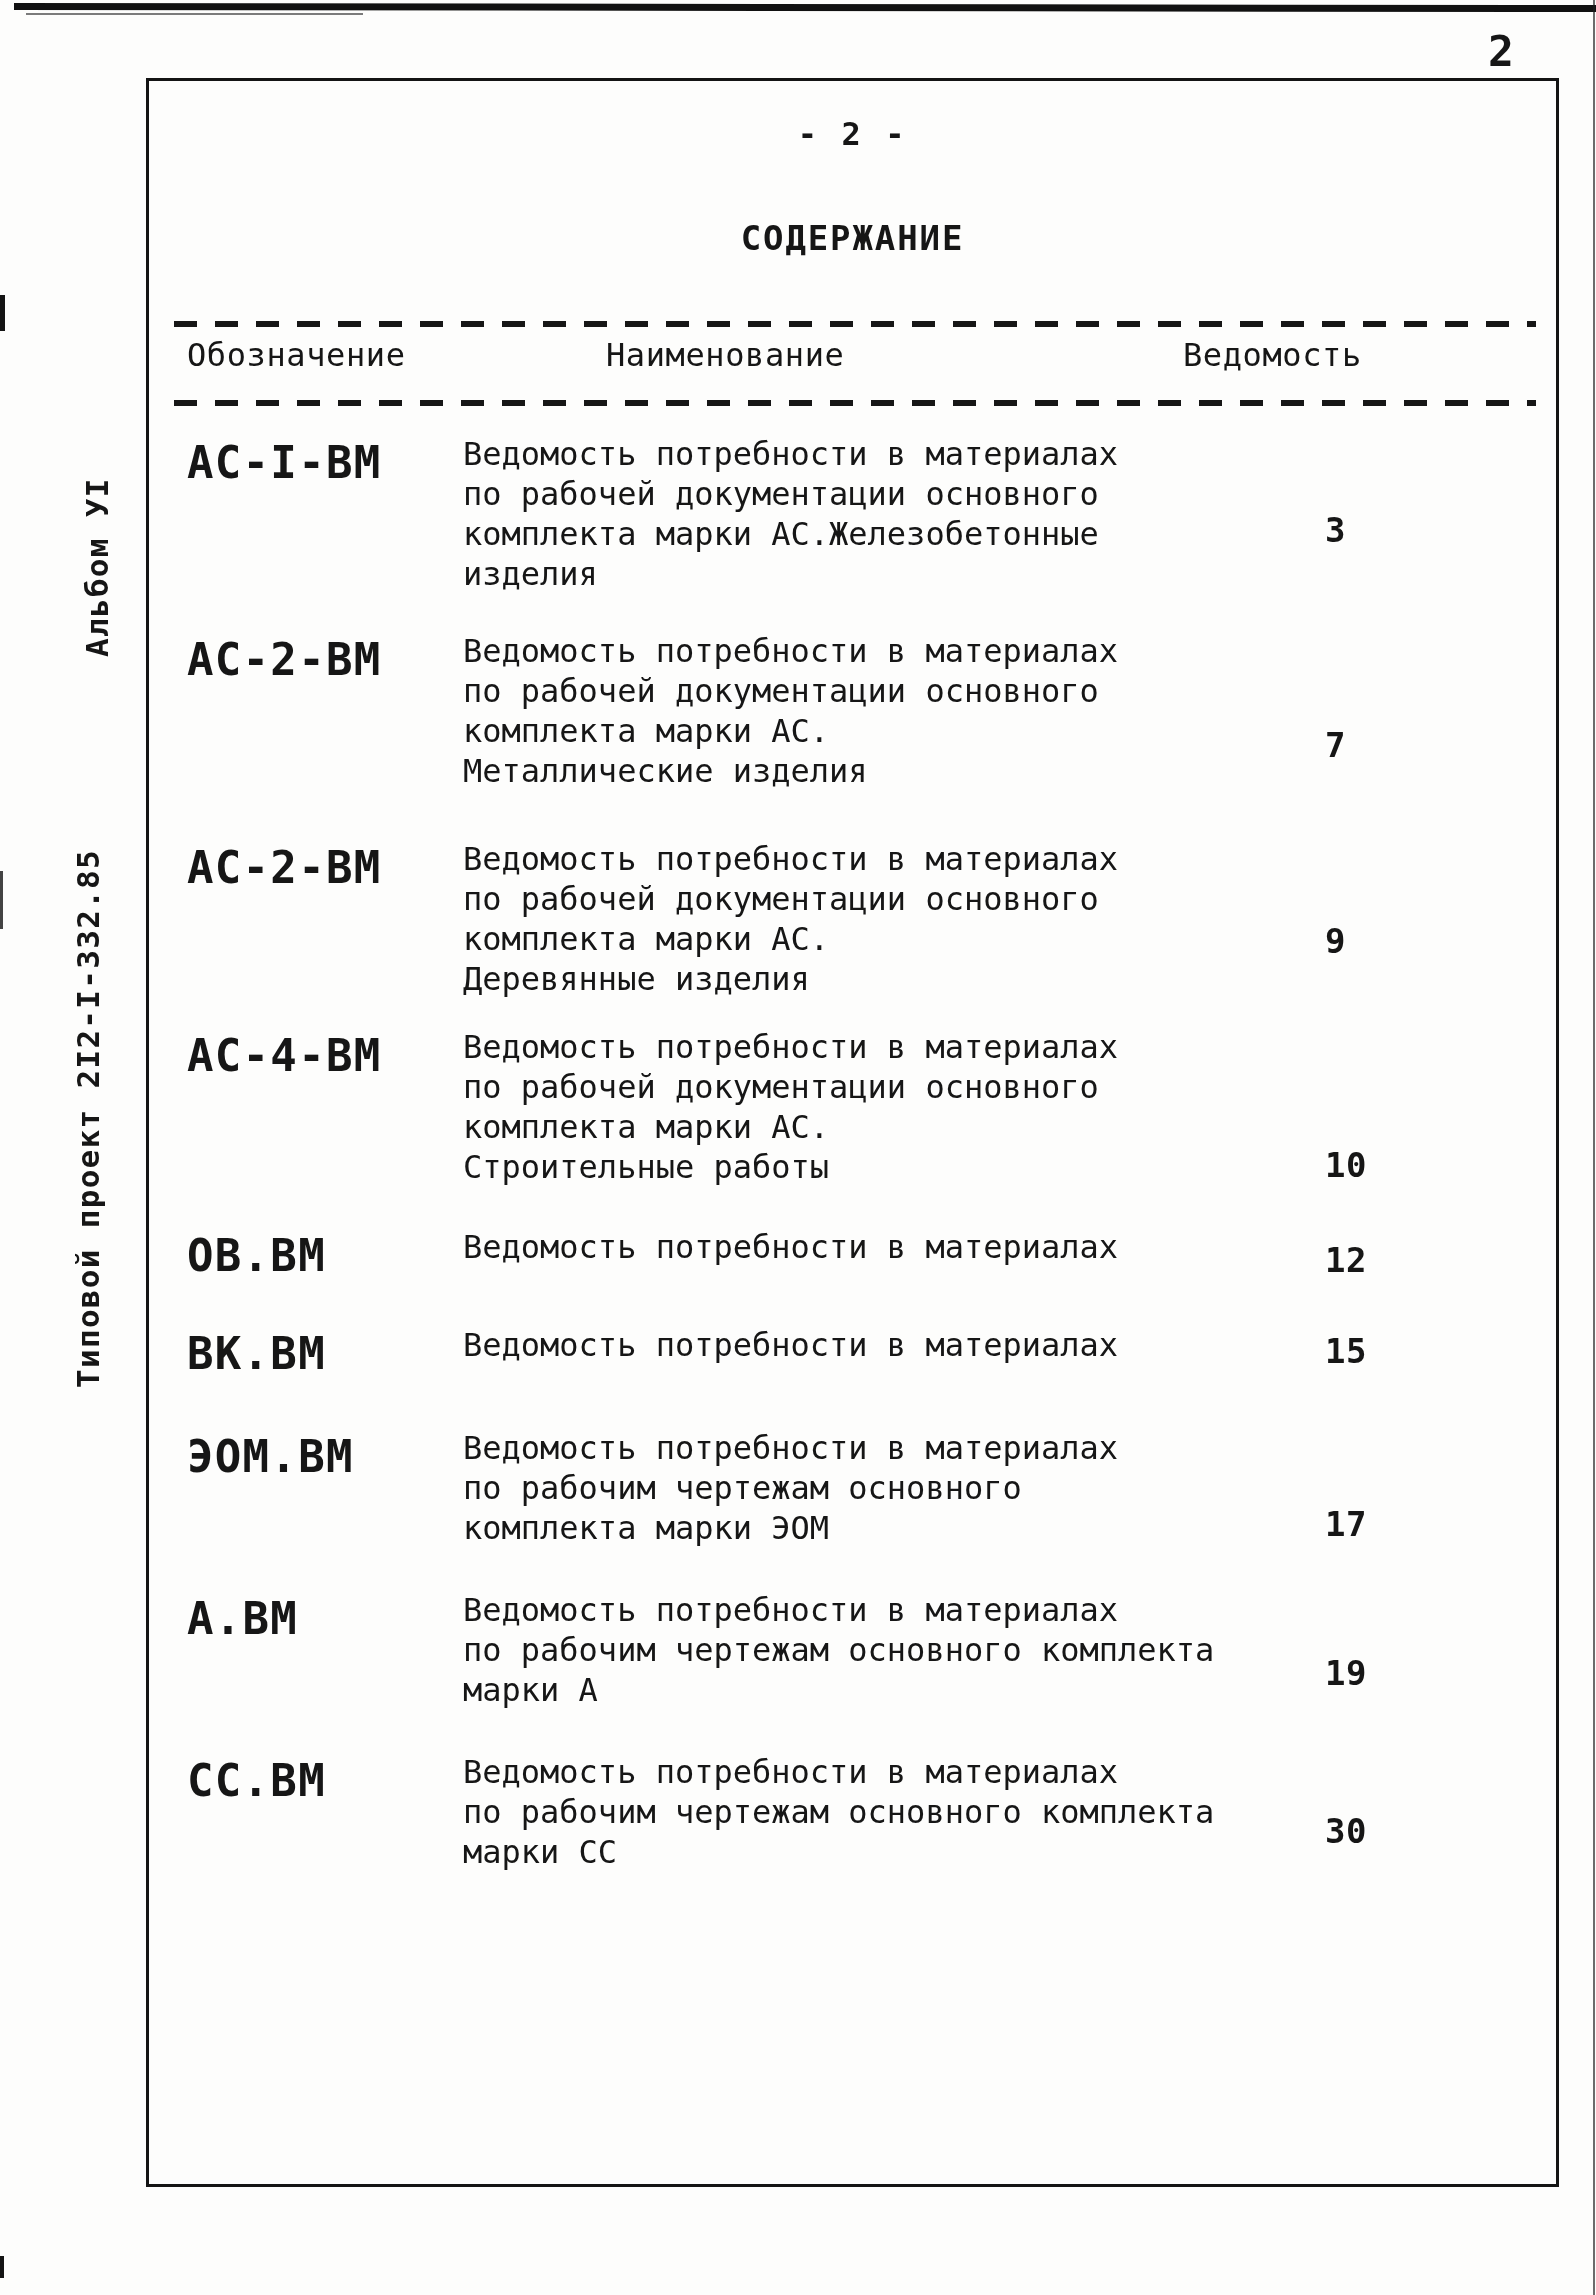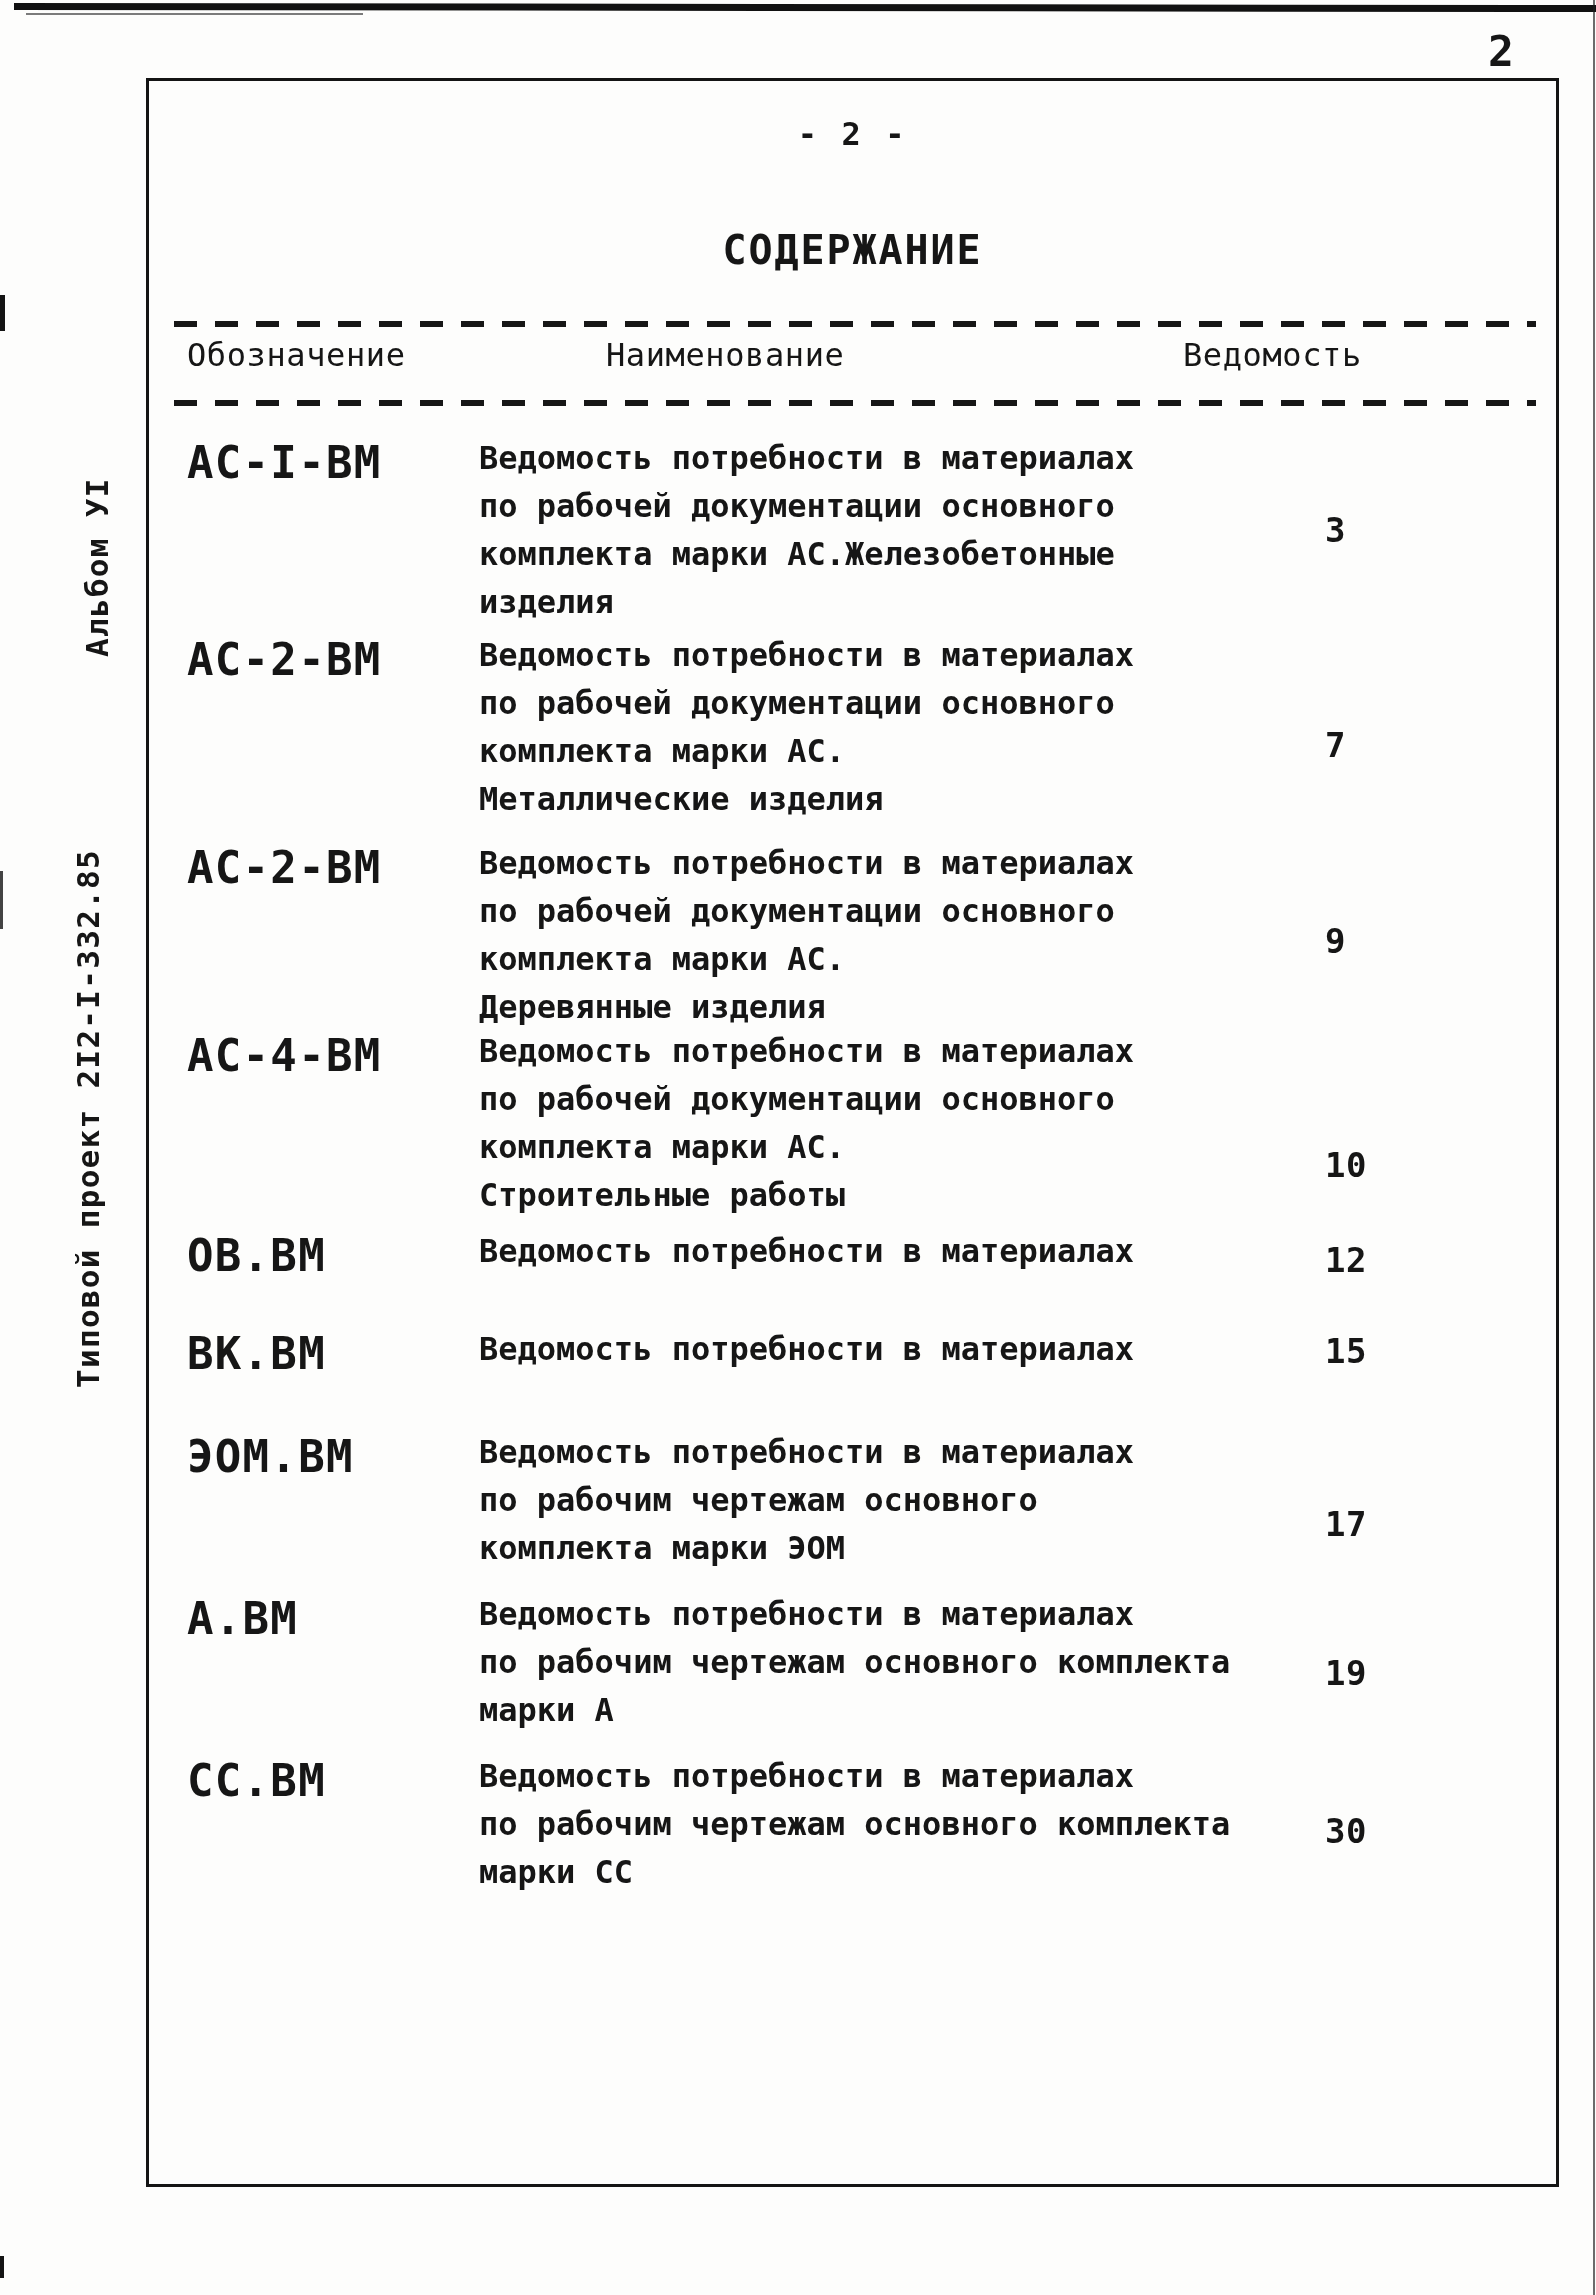--- a/index.html
+++ b/index.html
@@ -27,43 +27,43 @@
   .frame{
     position:absolute;left:146px;top:78px;width:1407px;height:2103px;
     border:3.9px solid #141414;
   }
   .center-num{
     position:absolute;left:0;top:34px;width:100%;
     text-align:center;font-size:32px;font-weight:700;letter-spacing:2.6px;
   }
   .doc-title{
     position:absolute;left:0;top:137px;width:100%;
-    text-align:center;font-size:40px;font-weight:700;letter-spacing:1.9px;margin-top:9px;
+    text-align:center;font-size:34px;font-weight:700;letter-spacing:1.9px;
   }
   .dashed{
     position:absolute;left:24.6px;width:1362px;height:5.8px;
     background:repeating-linear-gradient(90deg,#161616 0 23px,transparent 23px 41px);
   }
   .dash-1{top:240px;}
   .dash-2{top:319px;}
   .thead span{
     position:absolute;top:255px;
     font-size:32px;font-weight:400;letter-spacing:0.6px;white-space:nowrap;
   }
   .th-designation{left:38px;}
   .th-name{left:457px;}
   .th-note{left:1034px;}
   .row{position:absolute;left:0;width:100%;}
   .cell-designation{
     position:absolute;left:38px;top:0;
     font-size:44px;font-weight:700;letter-spacing:1.3px;white-space:nowrap;
   }
   .cell-name{
-    position:absolute;left:330px;top:-2.6px;width:842px;
-    font-size:32px;font-weight:700;line-height:48px;letter-spacing:0px;
+    position:absolute;left:314px;top:-2.6px;width:842px;
+    font-size:32px;font-weight:400;line-height:40px;letter-spacing:0px;
     white-space:pre-line;
   }
   .cell-note{
     position:absolute;left:1176px;width:78px;
     font-size:34px;font-weight:700;letter-spacing:0.6px;
   }
   
   .side-text{
     position:absolute;
     transform:rotate(-90deg);transform-origin:0 0;

